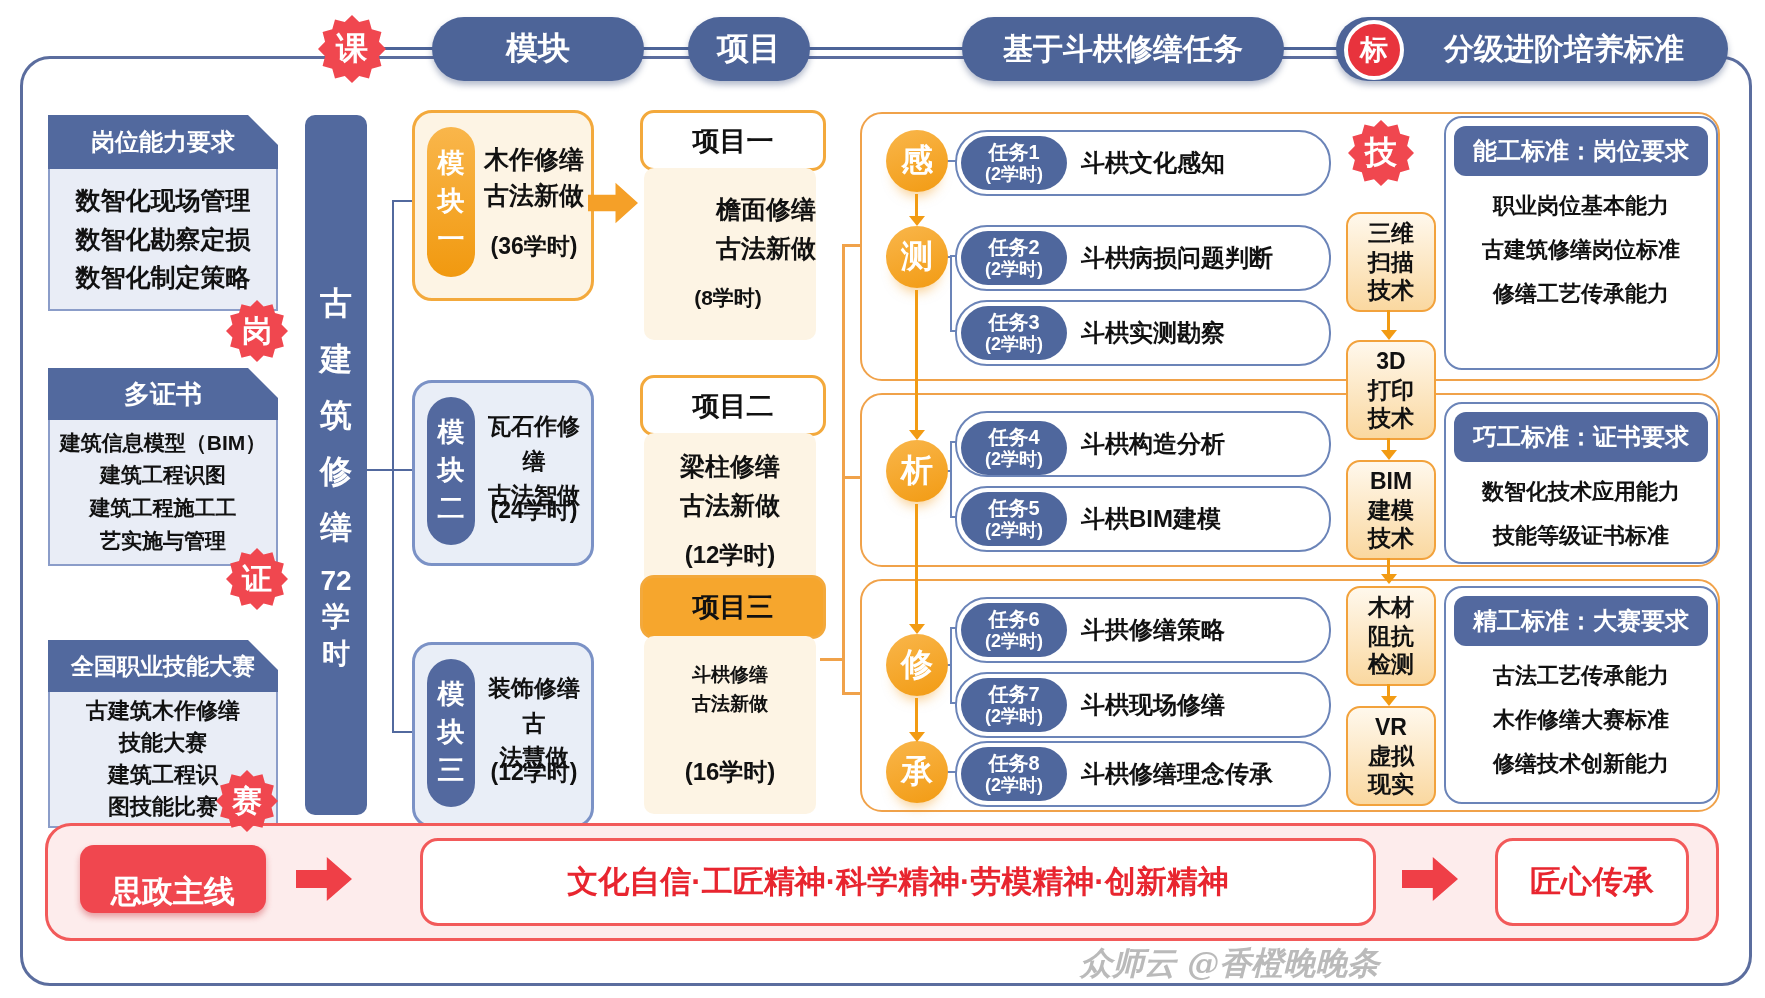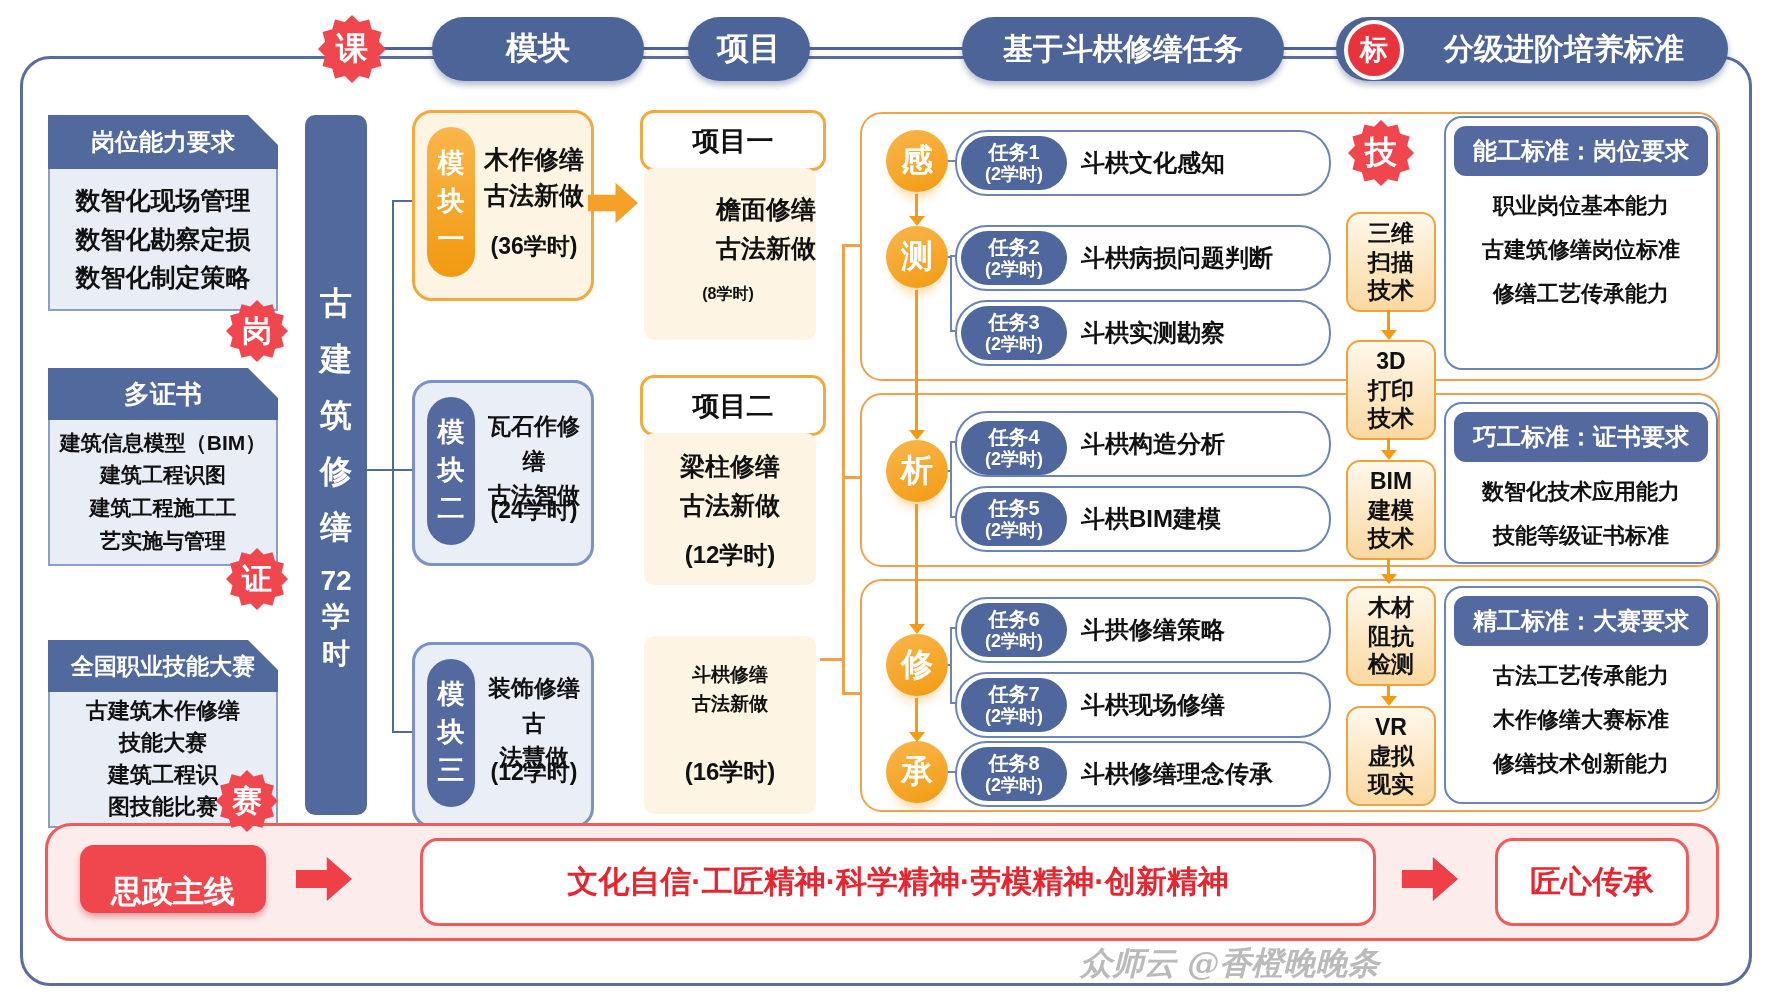--- a/index.html
+++ b/index.html
@@ -169,32 +169,35 @@
 法慧做</div>
     <div class="abs ctr bold" style="left:62px;top:112px;width:114px;font-size:23px;">(12学时)</div>
   </div>
 
   <div class="abs proj-head ctr" style="left:640px;top:110px;width:180px;height:55px;font-size:27px;">
       <span>项目一</span>
     </div>
   <div class="abs proj-body" style="left:644px;top:168px;width:172px;height:172px;">
     <div class="abs ctr pre bold" style="left:0;top:22px;width:172px;font-size:25px;line-height:1.55;padding-left:36px;">檐面修缮
 古法新做</div>
-    <div class="abs ctr" style="left:0;top:116px;width:168px;font-size:16px;">(8学时)</div>
+    <div class="abs ctr" style="left:0;top:116px;width:168px;font-size:21px;">(8学时)</div>
   </div>
 
   <div class="abs proj-head ctr" style="left:640px;top:375px;width:180px;height:55px;font-size:27px;">
       <span>项目二</span>
     </div>
   <div class="abs proj-body" style="left:644px;top:433px;width:172px;height:152px;">
     <div class="abs ctr pre bold" style="left:0;top:14px;width:172px;font-size:25px;line-height:1.55;">梁柱修缮
 古法新做</div>
     <div class="abs ctr" style="left:0;top:106px;width:172px;font-size:24px;">(12学时)</div>
   </div>
 
+  <div class="abs proj-head hot ctr" style="left:640px;top:575px;width:180px;height:58px;font-size:27px;">
+      <span>项目三</span>
+    </div>
   <div class="abs proj-body" style="left:644px;top:636px;width:172px;height:178px;">
     <div class="abs ctr pre bold" style="left:0;top:24px;width:172px;font-size:19px;line-height:1.55;">斗栱修缮
 古法新做</div>
     <div class="abs ctr" style="left:0;top:120px;width:172px;font-size:24px;">(16学时)</div>
   </div>
 
   <div class="abs hline-o" style="left:820px;top:658px;width:24px;"></div>
   <div class="abs vline-o" style="left:842px;top:244px;height:450px;"></div>
   <div class="abs hline-o" style="left:842px;top:244px;width:18px;"></div>
   <div class="abs hline-o" style="left:842px;top:476px;width:18px;"></div>

